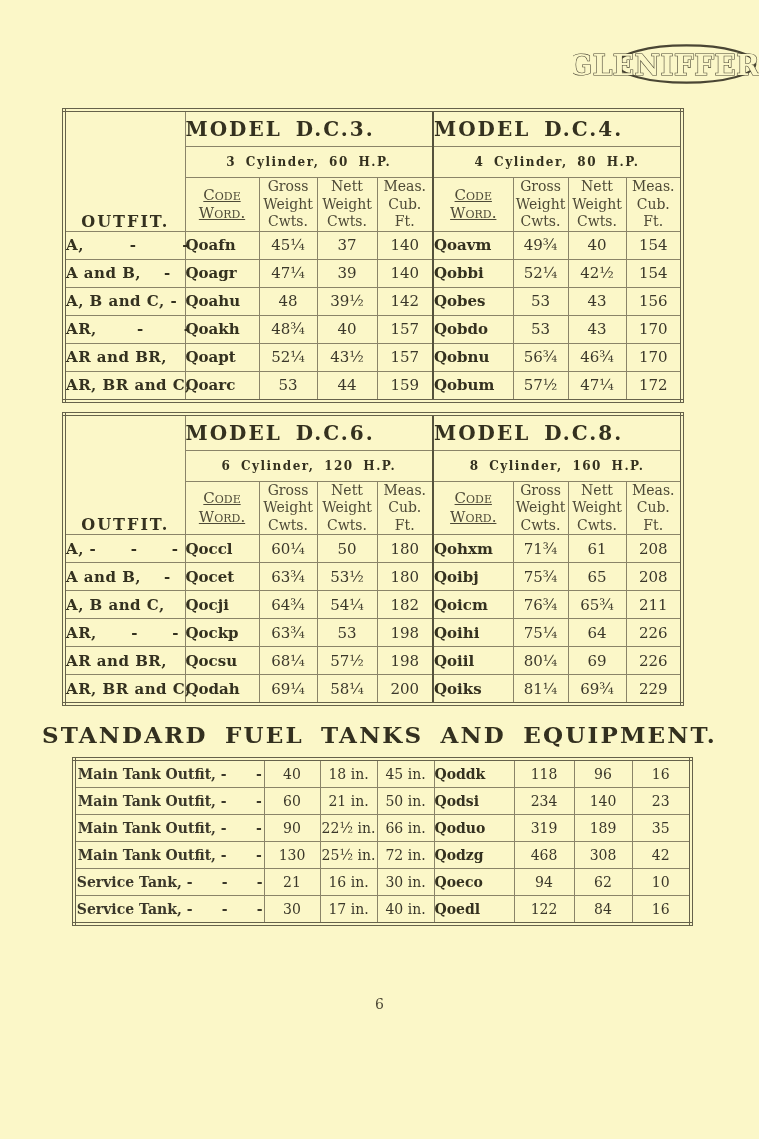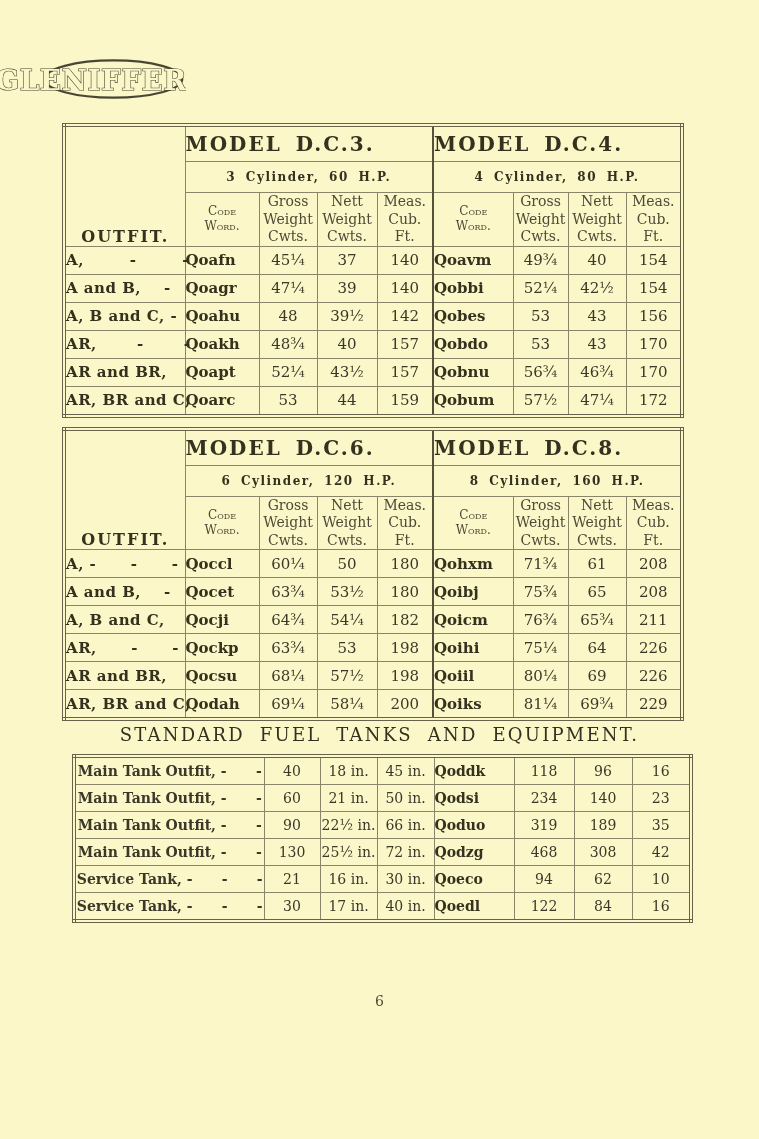--- a/index.html
+++ b/index.html
@@ -5,21 +5,21 @@
   html,body { margin:0; padding:0; }
   body {
     width:759px; height:1139px;
     background:#fbf7c8;
     font-family:"DejaVu Serif","Liberation Serif",serif;
     color:#3b382a;
     overflow:hidden;
   }
   .page { position:relative; width:759px; height:1139px; overflow:hidden; }
 
-  .logo-wrap { text-align:left; padding-top:53px; }
+  .logo-wrap { text-align:right; padding-top:38px; }
   .logo-wrap svg { display:inline-block; }
 
   .title-block { text-align:center; margin-top:50px; }
   .title-line {
     font-weight:bold; font-size:17px; letter-spacing:2.4px; word-spacing:8px;
     line-height:1.75; color:#33301f;
   }
 
   table.tbl {
     border-collapse:collapse; table-layout:fixed;
@@ -35,36 +35,36 @@
     word-spacing:5px; text-align:left; color:#34311f;
   }
   .cyl {
     height:30px; font-size:12px; font-weight:bold; letter-spacing:1.5px;
     word-spacing:4px; text-align:center; color:#34311f;
   }
   .ch {
     height:36px; font-size:14px; font-weight:normal; text-align:center;
     line-height:1.25; white-space:pre-line; color:#4e4a37;
   }
-  .sc { font-variant:small-caps; font-size:12px; }
+  .sc { font-variant:small-caps; font-size:15px;text-decoration:underline; }
   .outfit-head {
     vertical-align:bottom; text-align:center; padding-bottom:10px;
     font-size:16px; font-weight:bold; letter-spacing:2px; color:#34311f;
   }
   .data-row td { height:27px; font-size:15px; }
   .outfit-cell {
     text-align:left; padding-left:10px; font-weight:bold; white-space:pre;
     font-size:14px; letter-spacing:0.5px; color:#34311f;
   }
   .code-cell { text-align:left; padding-left:13px; font-weight:bold; color:#34311f; }
   .num { text-align:center; font-weight:normal; }
   .mid { border-left:2px solid #55523c !important; }
 
   .fuel-heading {
-    text-align:center; margin-top:3px; font-weight:normal; font-size:18px;
+    text-align:center; margin-top:15px; font-weight:bold; font-size:23px;
     letter-spacing:2.2px; word-spacing:7px; color:#33301f;
   }
   .fuel-table { width:617px; margin:9px 0 0 72px; }
   .fuel-table .ch { height:40px; }
   .fuel-table .data-row td { height:26px; font-size:14px; }
   .fuel-label {
     text-align:center; padding-left:8px; font-weight:bold; white-space:pre;
     font-size:13.5px;
   }
 

